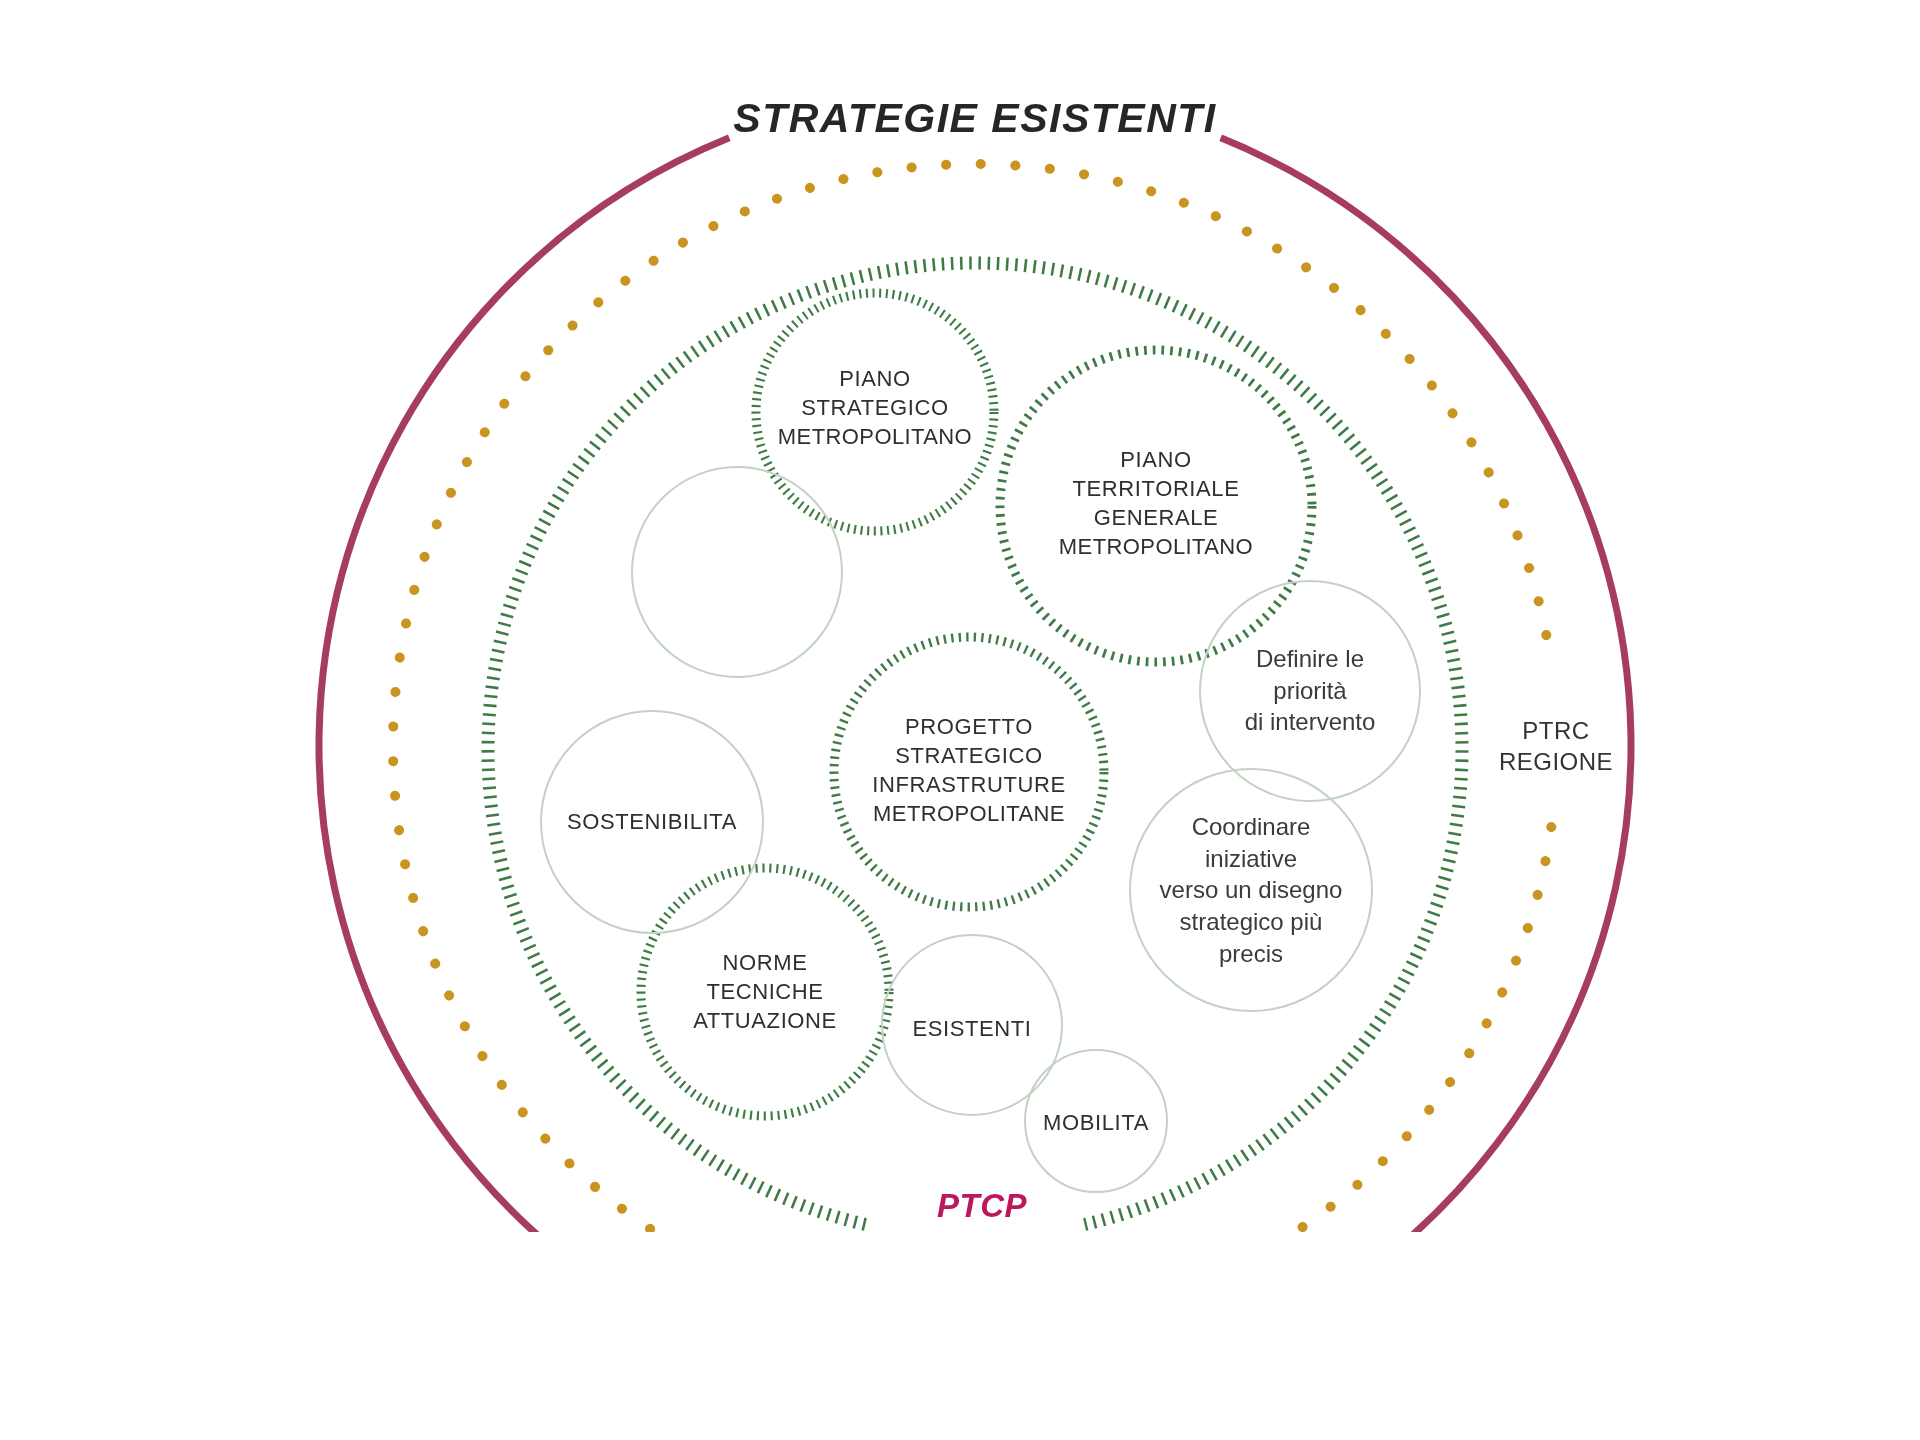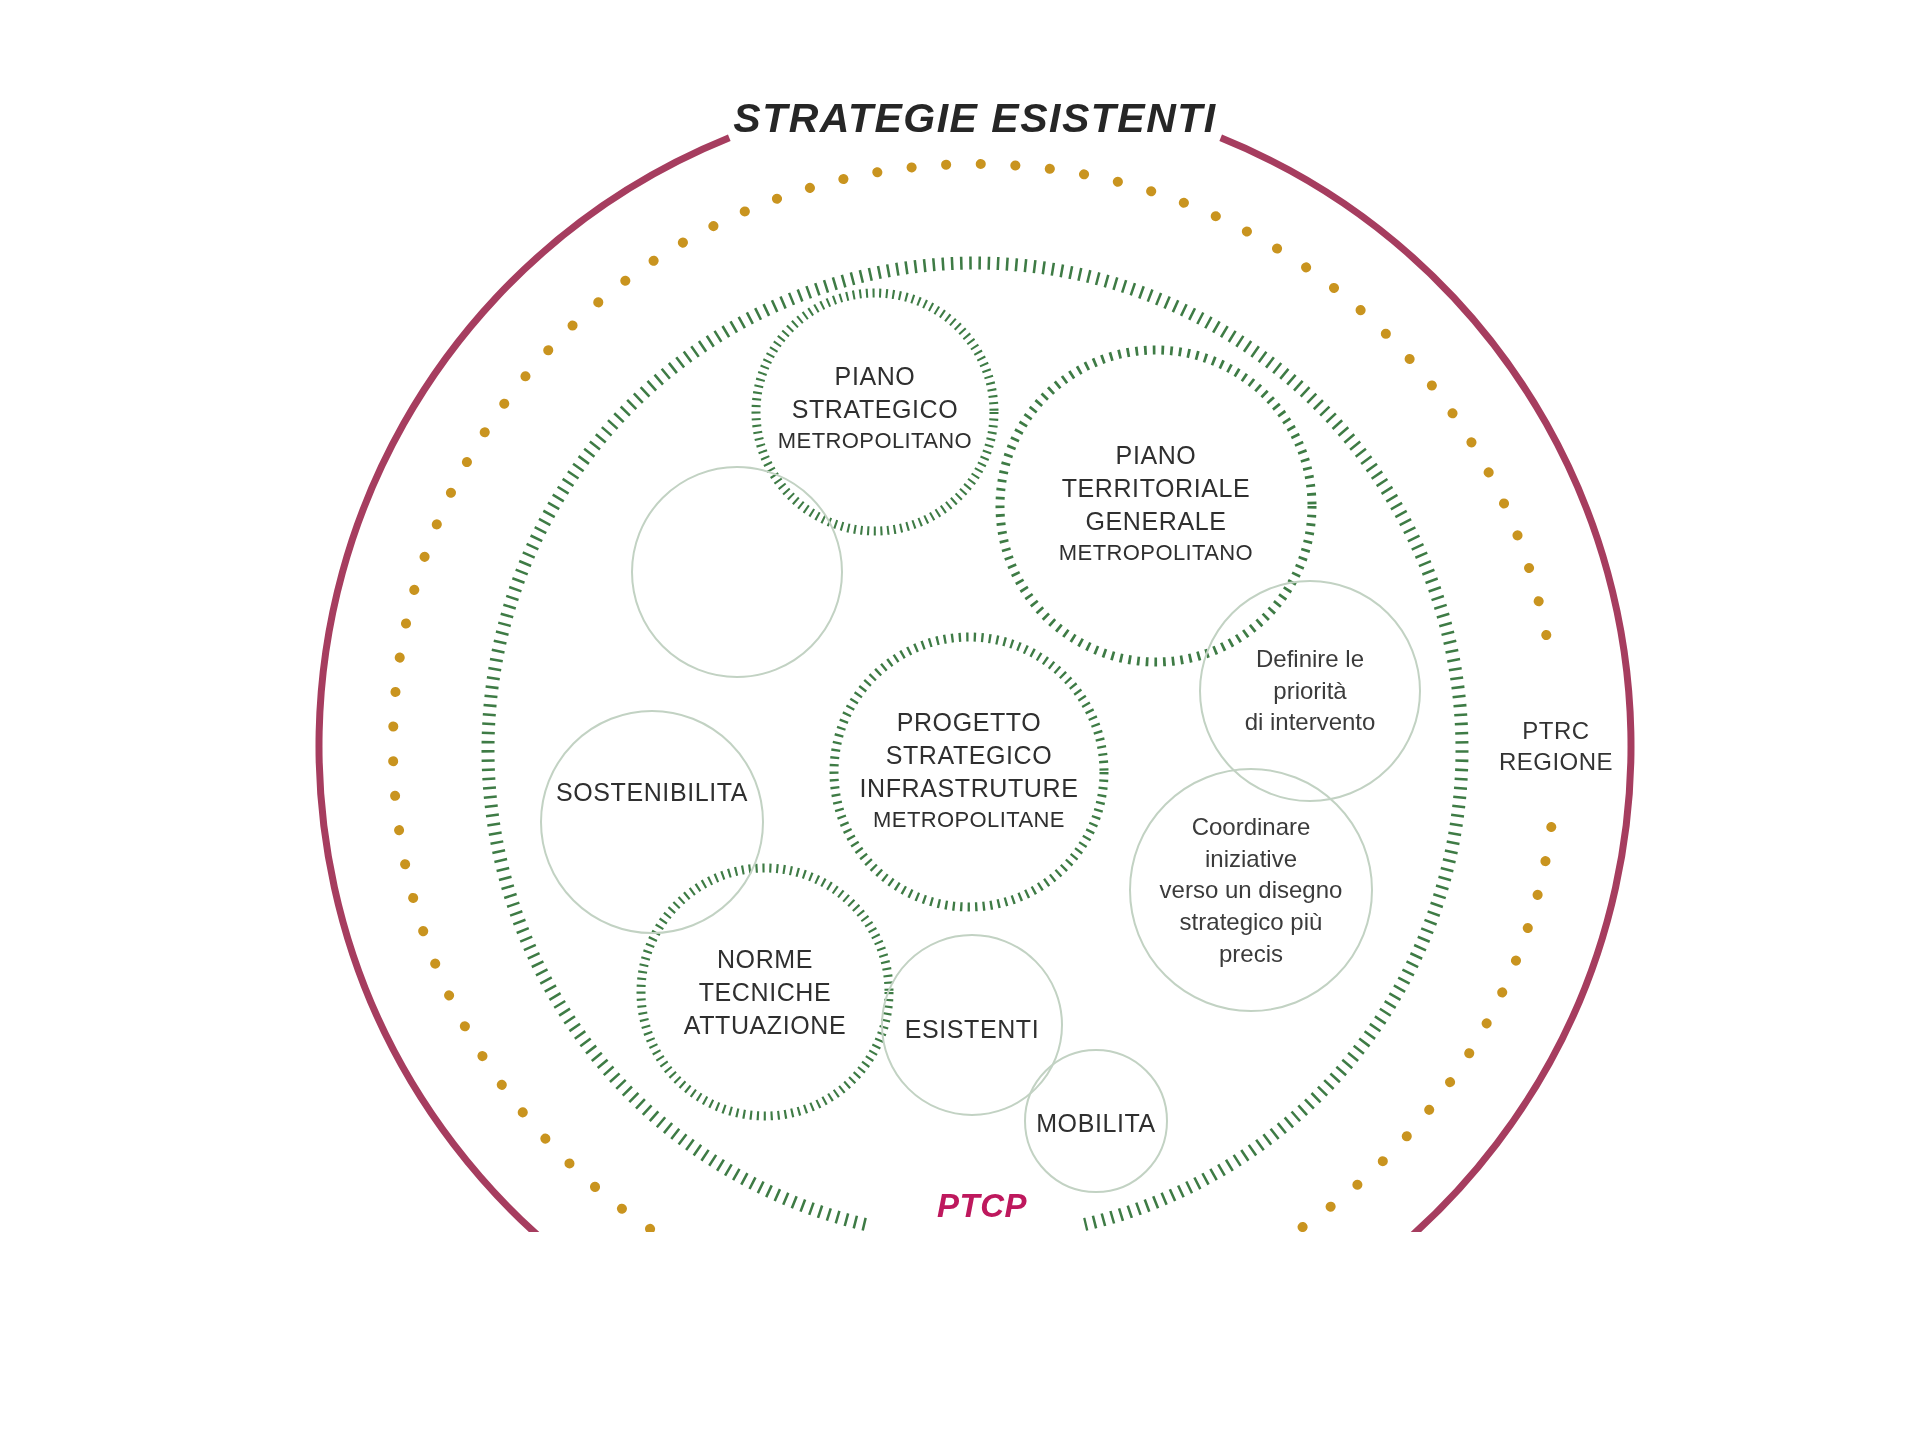--- a/index.html
+++ b/index.html
@@ -30,21 +30,21 @@
   }
   .label span { display: block; }
   .title {
     font-size: 41px;
     font-weight: bold;
     font-style: italic;
     letter-spacing: 1.5px;
     color: #262626;
   }
   .node { color: #2f2f2f; line-height: 1.32; }
-  .u1 { font-size: 25px; letter-spacing: 0.6px; }
+  .u1 { font-size: 22px; letter-spacing: 0.6px; }
   .u2 { font-size: 22px; letter-spacing: 0.4px; }
   .mc { font-size: 24px; color: #3b3b3b; }
   .side-label {
     font-size: 24px;
     letter-spacing: 0.5px;
     color: #333333;
     line-height: 1.3;
     background: #ffffff;
     padding: 4px 2px;
   }
@@ -110,21 +110,21 @@
     <span class="u1">INFRASTRUTURE</span>
     <span class="u2">METROPOLITANE</span>
   </div>
 
   <div class="label node" style="left:1310px; top:691px;">
     <span class="mc">Definire le</span>
     <span class="mc">priorità</span>
     <span class="mc">di intervento</span>
   </div>
 
-  <div class="label node" style="left:652px; top:792px;text-align:center;">
+  <div class="label node" style="left:652px; top:822px;text-align:center;">
     <span class="u1">SOSTENIBILITA</span>
   </div>
 
   <div class="label node" style="left:765px; top:992px;">
     <span class="u1">NORME</span>
     <span class="u1">TECNICHE</span>
     <span class="u1">ATTUAZIONE</span>
   </div>
 
   <div class="label node" style="left:1251px; top:890px;">

